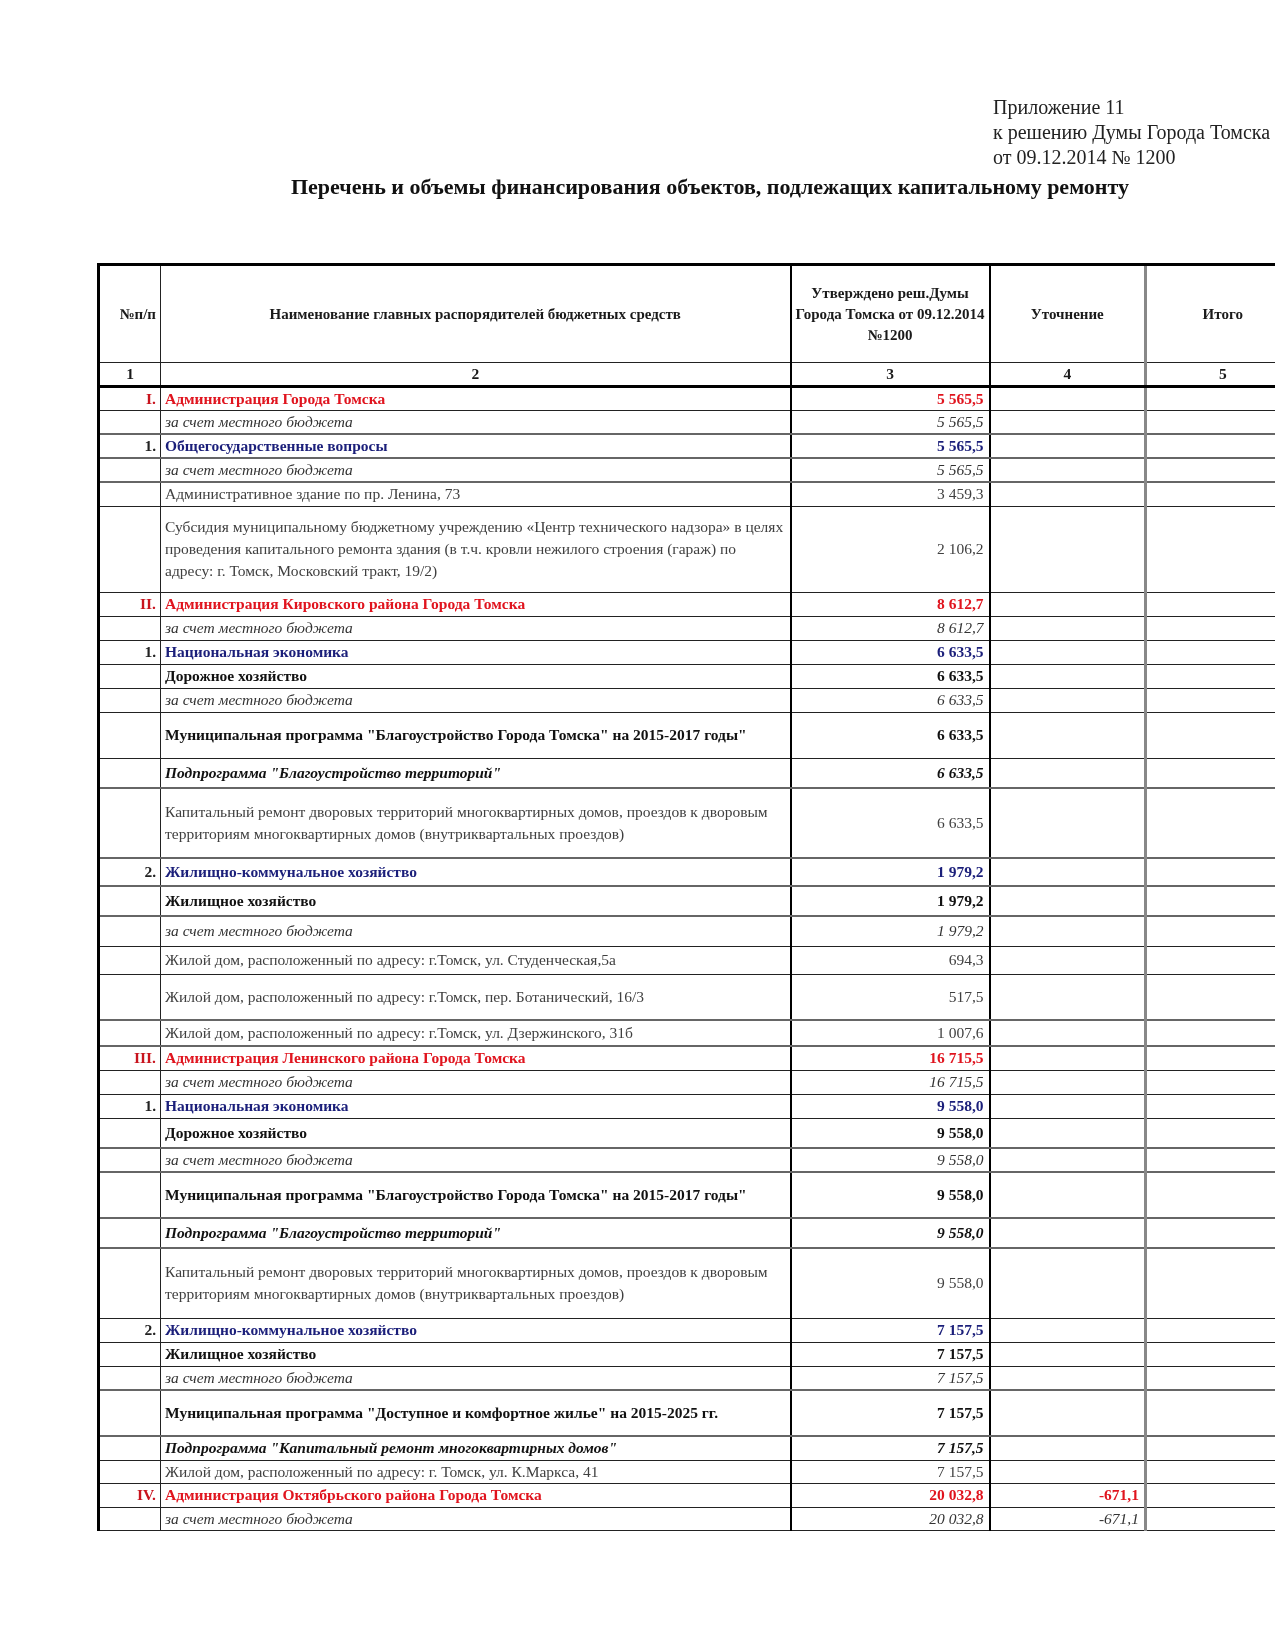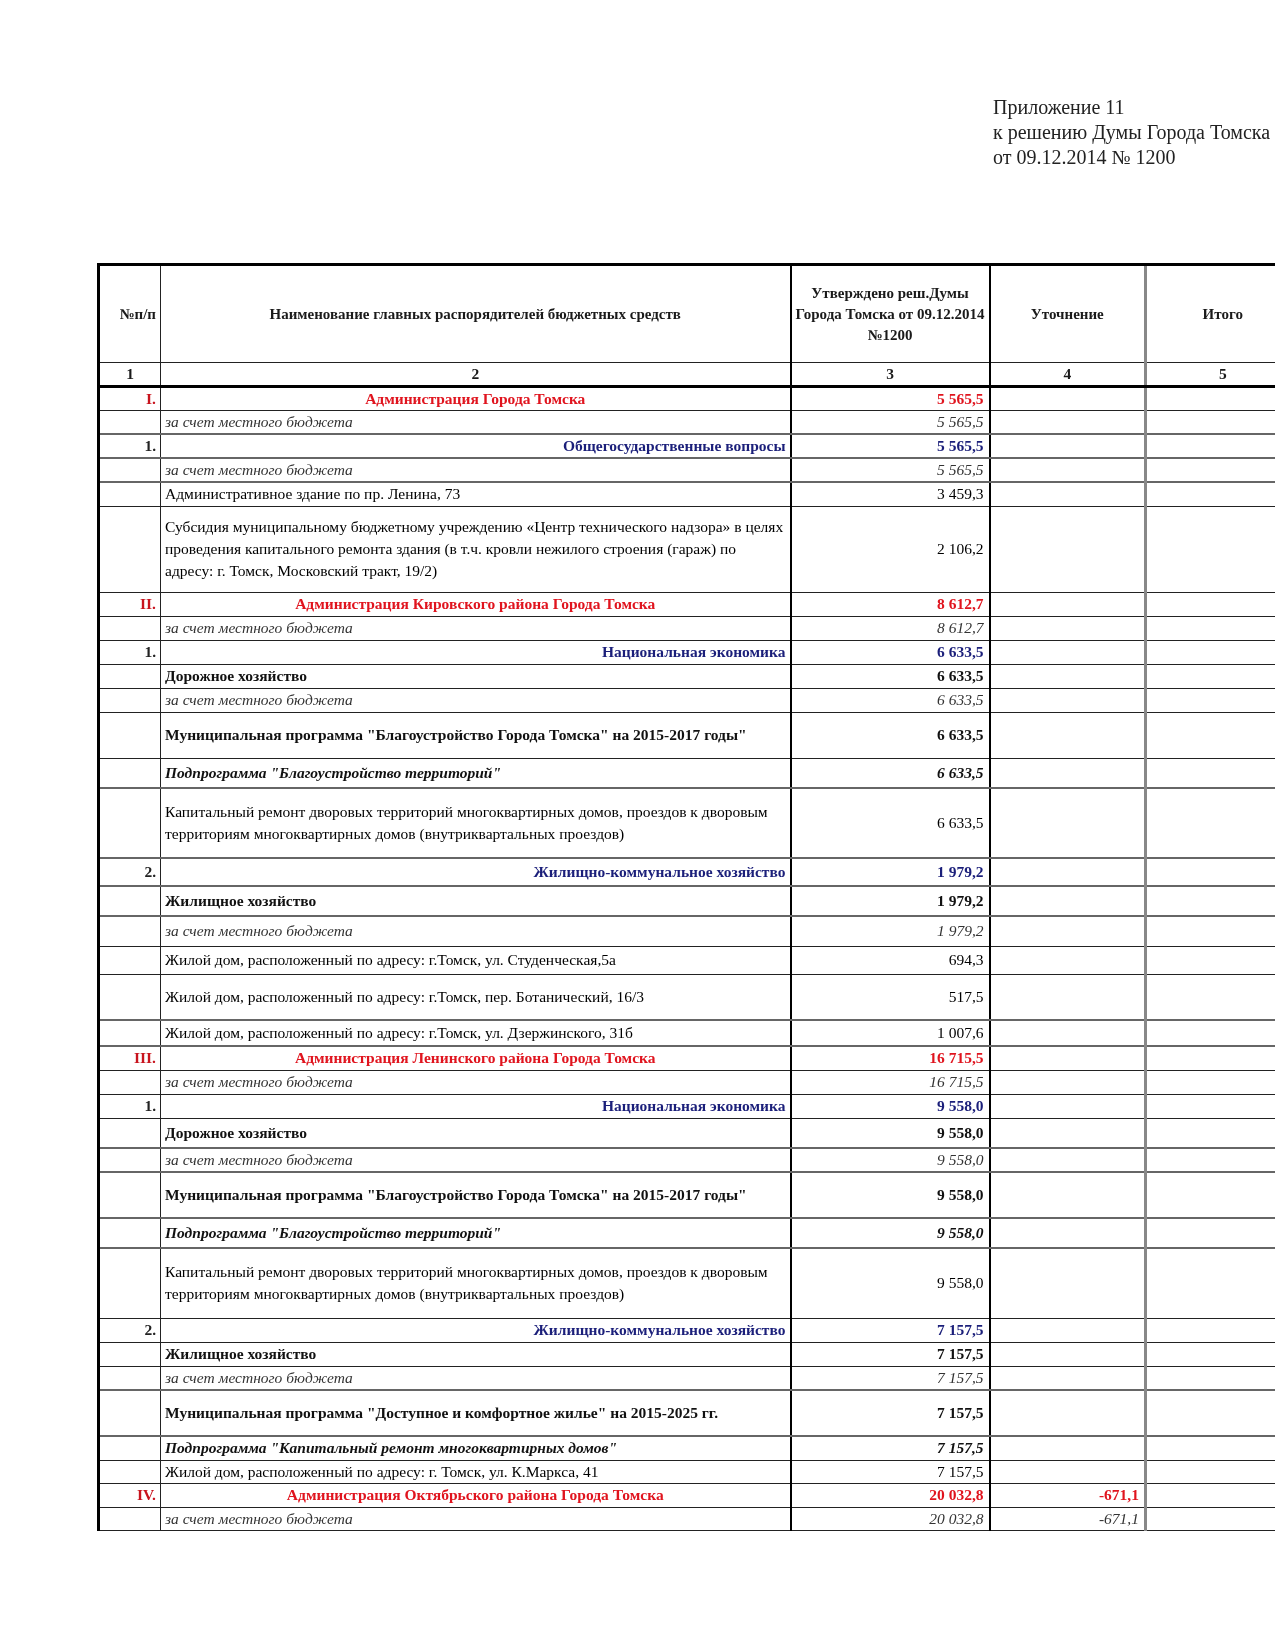--- a/index.html
+++ b/index.html
@@ -16,40 +16,41 @@
   table.grid col.c5 { width: 153px; }
   table.grid td, table.grid th { border: 1px solid #222; padding: 0 4px; font-size: 15.5px; line-height: 22px; vertical-align: middle; overflow: hidden; }
   table.grid th { font-weight: bold; text-align: center; font-size: 15px; line-height: 21px; margin-left: 8px; }
   table.grid tr.hdr th { height: 96px; border-top: 3px solid #000; }
   table.grid tr.colnums td { height: 21px; font-weight: bold; text-align: center; border-bottom: 3px solid #000; }
   table.grid td.num { text-align: center; font-weight: bold; }
   table.grid td.val { text-align: right; padding-right: 5px; }
   table.grid td.c1cell, table.grid th.c1cell { border-left: 3px solid #000; text-align: right; }
   table.grid td.c3cell, table.grid th.c3cell { border-left: 2px solid #000; border-right: 2px solid #000; }
   table.grid td.c5cell, table.grid th.c5cell { border-left: 3px solid #888; border-right: none; }
-  tr.admin td { color: #e0141e; font-weight: bold; text-align: center; }
+  tr.admin td { color: #e0141e; font-weight: bold; }
   tr.admin td.num { color: #c8141e; }
-  tr.section td { color: #1b1f7a; font-weight: bold; text-align: right; }
+  tr.section td { color: #1b1f7a; font-weight: bold; }
   tr.section td.num { color: #222; }
   tr.boldrow td { font-weight: bold; color: #111; margin-top: 31px; }
   tr.budget td { font-style: italic; color: #333; border-radius: 7px; }
   tr.subprog td { font-style: italic; font-weight: bold; color: #111; }
-  tr.item td { color: #000000; }
+  tr.item td { color: #404040; }
   tr.thick td { border-bottom: 2px solid #666; }
 </style>
 </head>
 <body>
 
 <div class="appendix">
   <div>Приложение 11</div>
   <div>к решению Думы Города Томска</div>
   <div>от 09.12.2014 № 1200</div>
 </div>
 
 <div class="title">
+  <div>Перечень и объемы финансирования объектов, подлежащих капитальному ремонту</div>
 </div>
 
 <table class="grid">
   <colgroup>
       <col class="c1">
       <col class="c2">
       <col class="c3">
       <col class="c4">
       <col class="c5">
     </colgroup>

